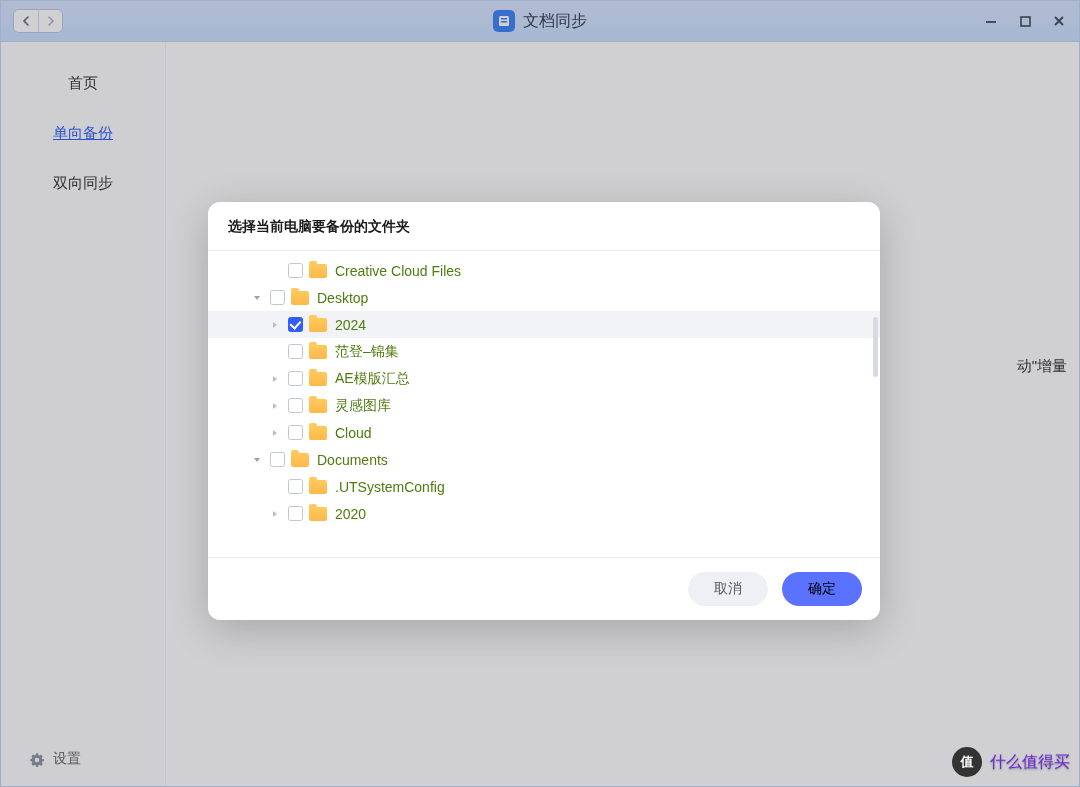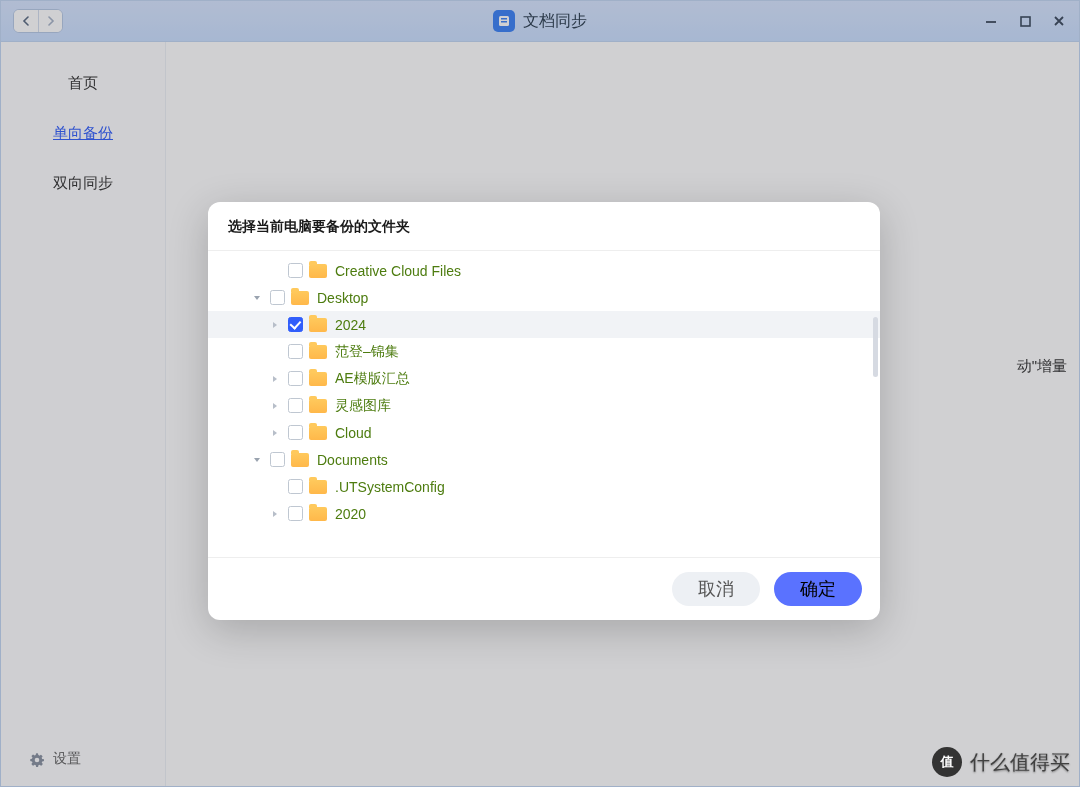--- a/index.html
+++ b/index.html
@@ -41,28 +41,28 @@
     .expander { width:14px; height:14px; display:inline-flex; align-items:center; justify-content:center; color:#9aa3af;}
     .chk { width:15px; height:15px; border:1.5px solid #bfc7d1; border-radius:2.5px; flex-shrink:0; display:inline-flex; align-items:center; justify-content:center; background:#fff;}
     .chk.checked { background:#315efb; border-color:#315efb;}
     .chk.checked::after { content:""; width:5px; height:8px; border:solid #fff; border-width:0 2px 2px 0; transform:rotate(42deg) translate(-1px,-1px);}
     .folder { width:18px; height:14px; border-radius:2px; background:linear-gradient(180deg,#ffc95c,#ffb84a); position:relative; flex-shrink:0;}
     .folder::before { content:""; position:absolute; top:-3px; left:0; width:8px; height:4px; background:#ffc95c; border-radius:2px 2px 0 0;}
     .lbl { margin-left:2px; color:#4d7c0f;}
     .scroll-ind { position:absolute; right:2px; top:66px; width:5px; height:60px; background:#d6dae2; border-radius:3px;}
 
     .dlg-foot { border-top:1px solid #eee; padding:14px 18px; display:flex; justify-content:flex-end; gap:14px;}
-    .btn { height:34px; padding:0 26px; border-radius:17px; font-size:18px; border:none; cursor:pointer;}
+    .btn { height:34px; padding:0 26px; border-radius:17px; font-size:14px; border:none; cursor:pointer;}
     .btn-cancel { background:#edf0f4; color:#555;}
     .btn-ok { background:#5a72ff; color:#000000;}
 
     
     .watermark { position:absolute; right:10px; bottom:10px; display:flex; align-items:center; gap:8px; z-index:20;}
     .wm-badge { width:30px; height:30px; border-radius:50%; background:#333; color:#fff; display:flex; align-items:center; justify-content:center; font-size:13px; font-weight:600;}
-    .wm-txt { color:#404040; font-size:20px; font-weight:500; text-shadow:0 1px 2px rgba(0,0,0,.4);font-family:Liberation Mono, monospace;}
+    .wm-txt { color:#6d28d9; font-size:16px; font-weight:500; text-shadow:0 1px 2px rgba(0,0,0,.4);font-family:Liberation Mono, monospace;}
   </style>
 </head>
 <body>
 
 <div class="window">
   <div class="titlebar">
     <div class="nav-group">
       <div class="nav-btn">
         <svg width="8" height="10" viewBox="0 0 8 10">
             <path d="M6 1 2 5l4 4" stroke="#5a6b82" stroke-width="1.6" fill="none" stroke-linecap="round"></path>

